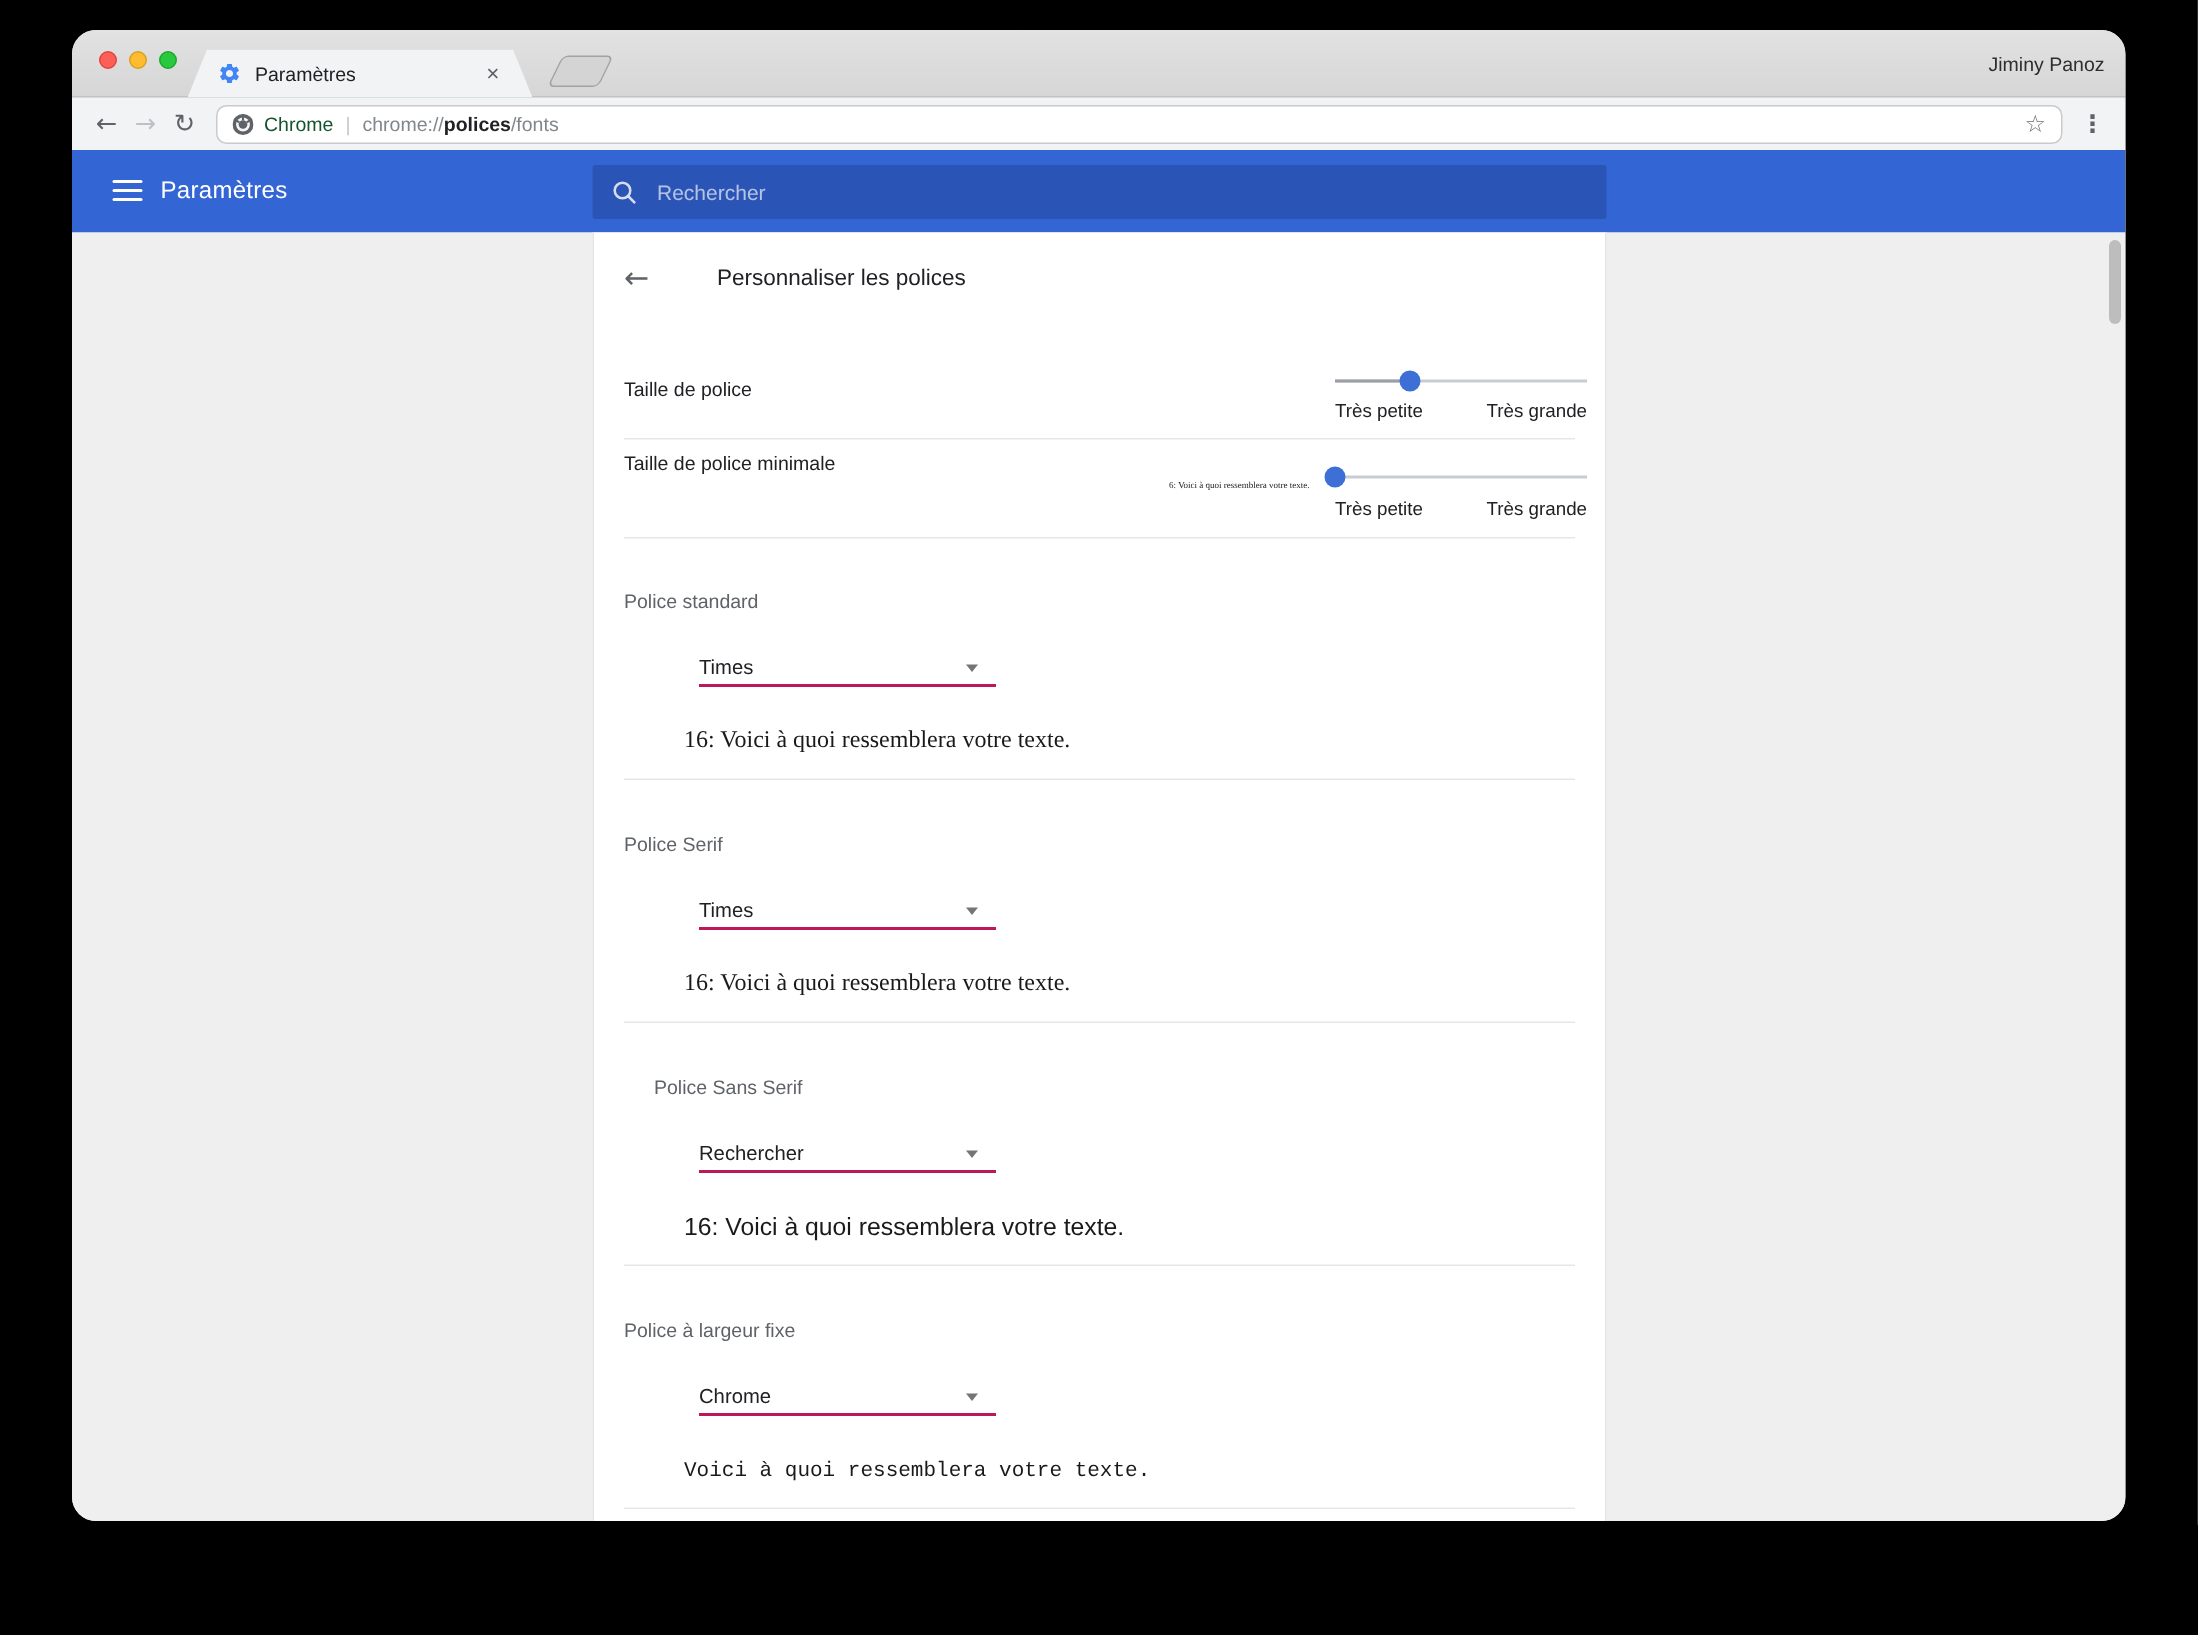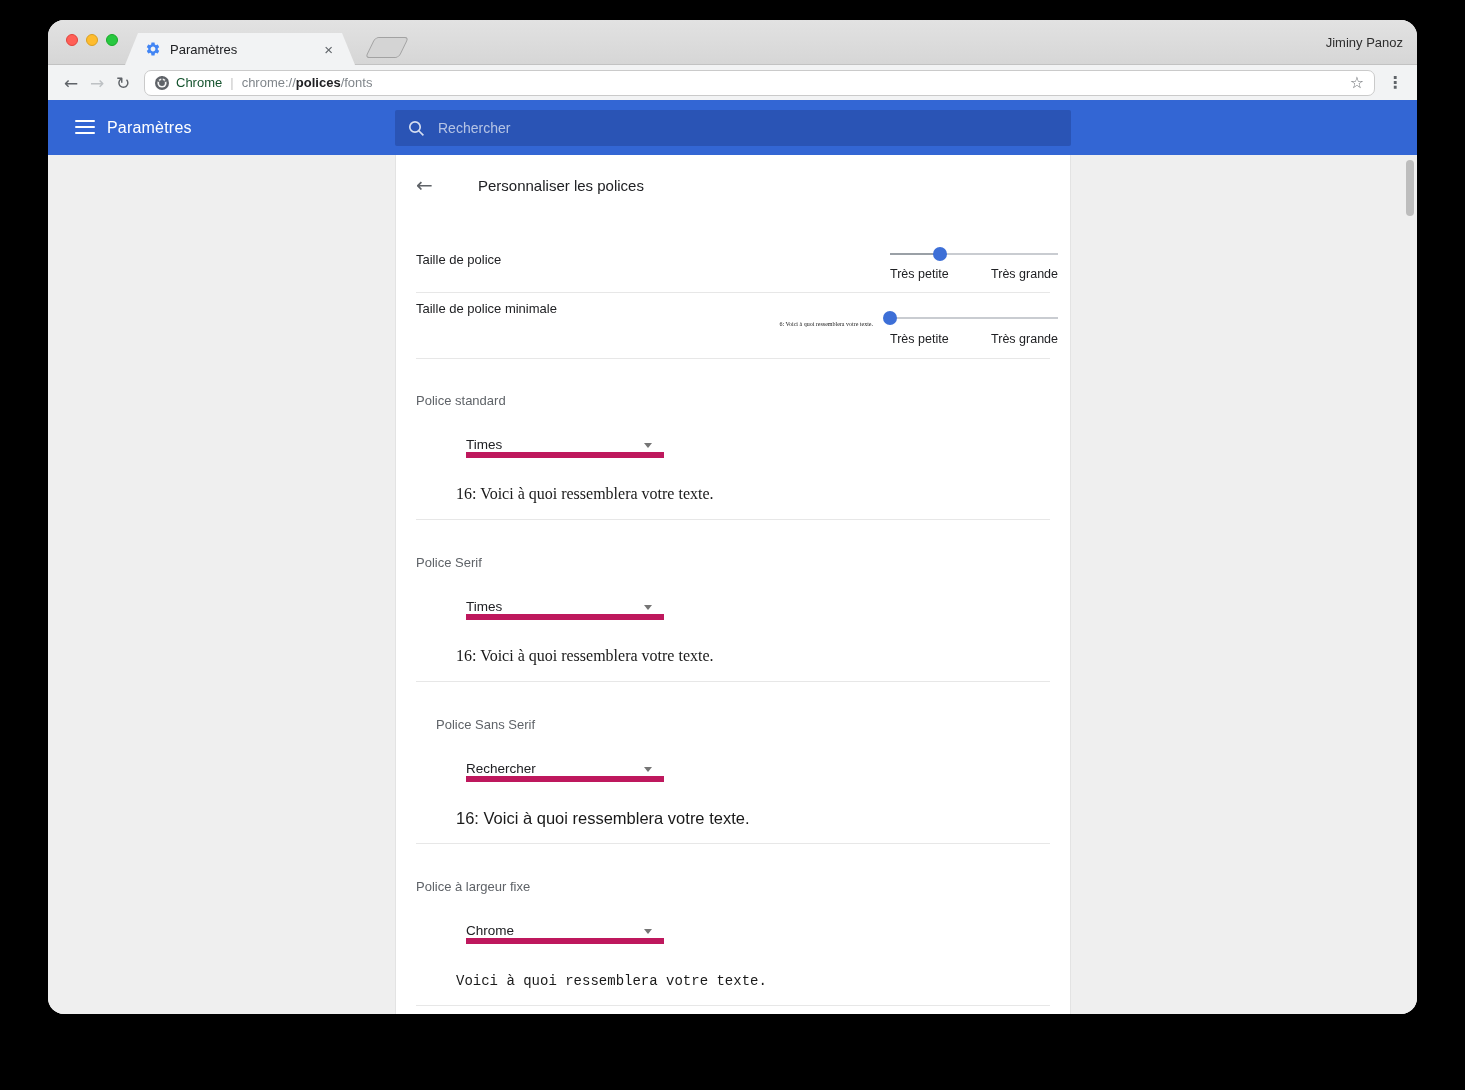--- a/index.html
+++ b/index.html
@@ -71,21 +71,21 @@
   .divider { position:absolute; left:20px; right:20px; height:1px; background:#E7E7E7; }
 
   .slider { position:absolute; left:494px; width:168px; height:2px; background:#C9CCD1; }
   .slider-fill { position:absolute; left:0; top:0; height:2px; background:#9AA0A6; }
   .slider-thumb { position:absolute; top:-6px; width:14px; height:14px; border-radius:50%; background:#3D6FD7; }
   .slider-minlabel { position:absolute; left:494px; font-size:12.5px; color:#202124; line-height:14px; }
   .slider-maxlabel { position:absolute; right:12px; font-size:12.5px; color:#202124; line-height:14px; text-align:right; }
   .tiny-preview { position:absolute; right:197px; top:166px; font-family:"Liberation Serif", serif;
                   font-size:6px; color:#1a1a1a; white-space:nowrap; }
 
-  .dropdown { position:absolute; left:70px; width:198px; height:25px; border-bottom:6px solid #be185d; cursor:pointer; }
+  .dropdown { position:absolute; left:70px; width:198px; height:25px; border-bottom:2px solid #be185d; cursor:pointer; }
   .dropdown-value { font-size:13.5px; color:#202124; line-height:23px; }
   .dropdown-arrow { position:absolute; right:12px; top:10px; width:0; height:0;
                     border-left:4.5px solid transparent; border-right:4.5px solid transparent;
                     border-top:5px solid #757575; }
   .preview { position:absolute; left:60px; color:#1a1a1a; white-space:nowrap; }
   .preview.serif { font-family:"Liberation Serif", serif; font-size:16px; line-height:22px; }
   .preview.sans  { font-family:"Liberation Sans", sans-serif; font-size:16.5px; line-height:22px; }
   .preview.mono  { font-family:"Liberation Mono", monospace; font-size:14px; line-height:20px; }
 
   svg { display:block; }

